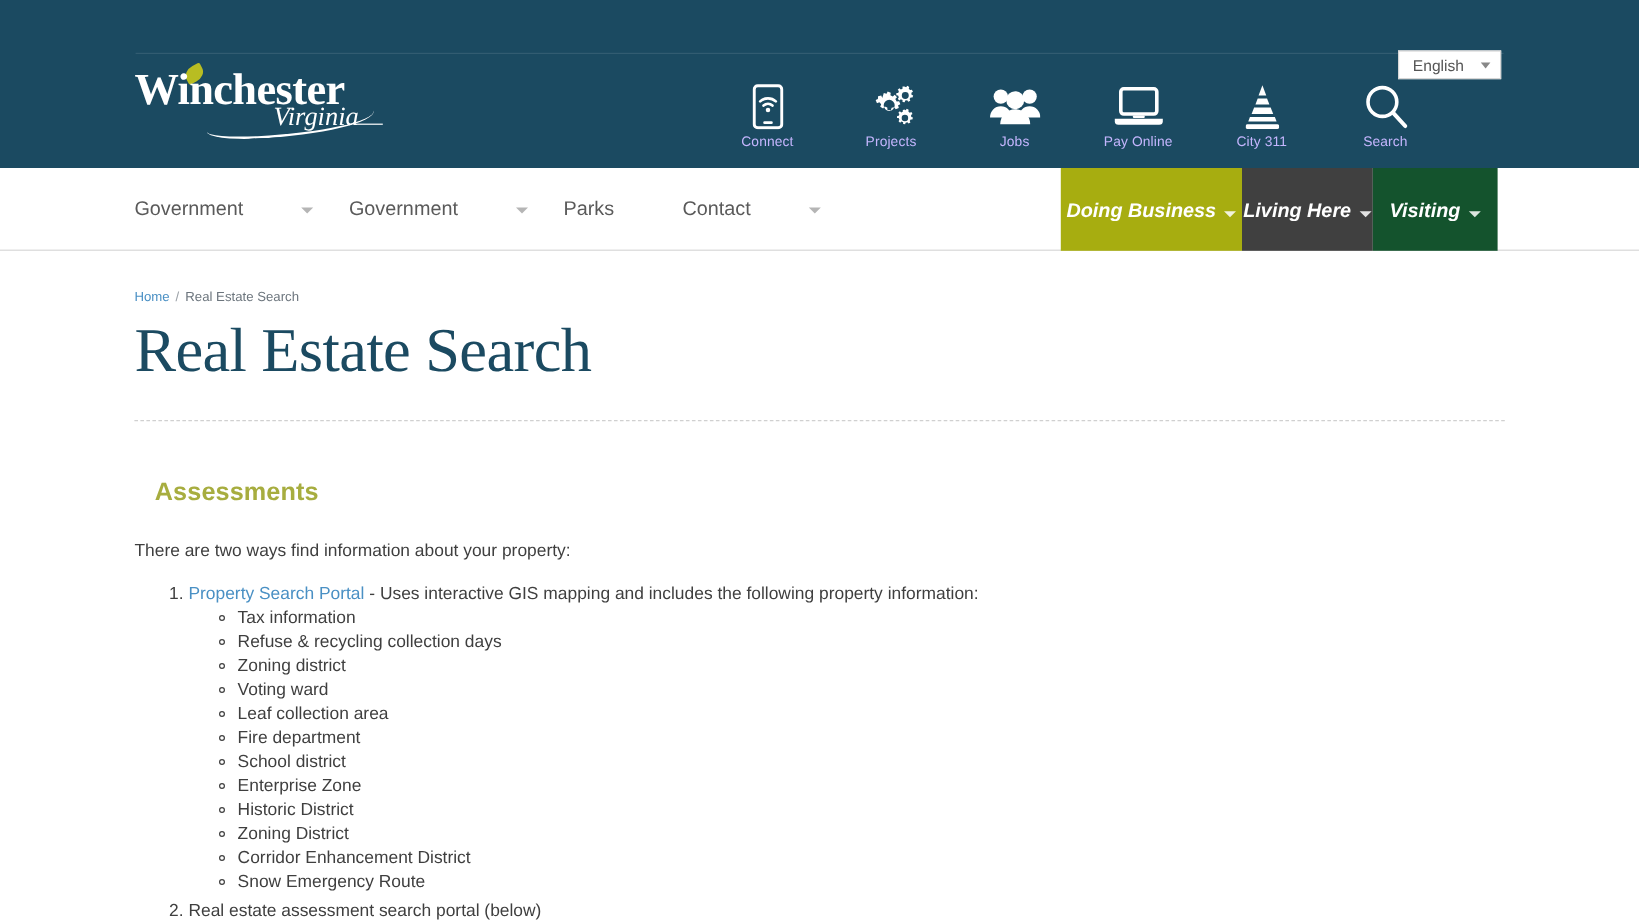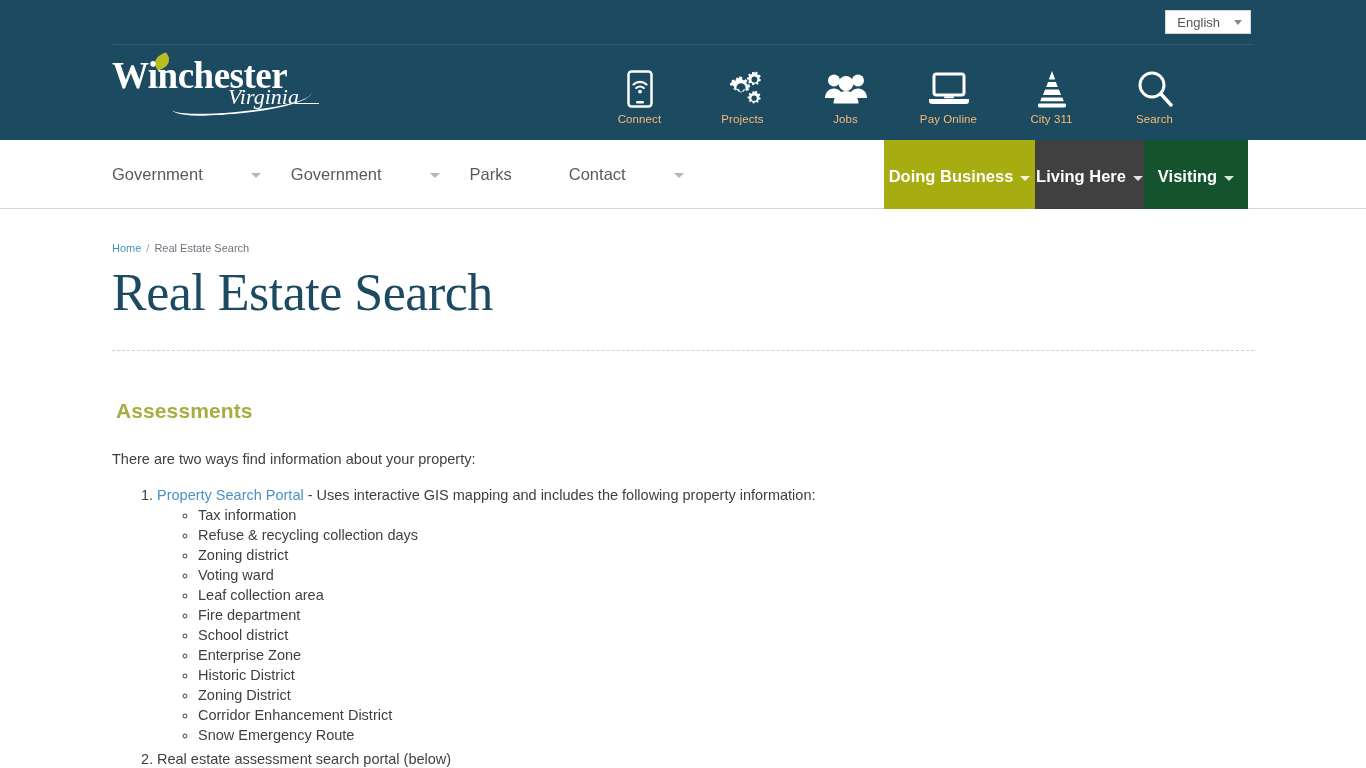--- a/index.html
+++ b/index.html
@@ -28,20 +28,21 @@
     display: flex;
     align-items: center;
     gap: 14px;
     background: #ffffff;
     border: 1px solid #d6d6d6;
     padding: 3px 8px 3px 11px;
     height: 24px;
     font-size: 13px;
     color: #555;
     cursor: pointer;
+    margin-top: 32px;
   }
   .lang-caret {
     width: 0; height: 0;
     border-left: 4.5px solid transparent;
     border-right: 4.5px solid transparent;
     border-top: 5px solid #888;
   }
   .hdr-divider {
     position: absolute;
     left: 113px; right: 113px;
@@ -104,21 +105,21 @@
     position: absolute;
     left: 588px;
     top: 68px;
     display: flex;
     align-items: flex-start;
     gap: 0px;
   }
   .icon-item {
     width: 103px;
     text-align: center;
-    color: #fdba74;
+    color: #c4b5fd;
     text-decoration: none;
     cursor: pointer;
   }
   .icon-item .glyph {
     height: 42px;
     display: flex;
     align-items: center;
     justify-content: center;
   }
   .icon-item .lbl {
@@ -166,20 +167,21 @@
   .nav-gap-b { width: 30px; }
   .nav-gap-c { width: 57px; }
 
   .nav-right {
     position: absolute;
     left: 884px;
     top: 0;
     width: 364px;
     height: 88px;
     display: flex;
+    font-style: italic;
   }
   .nav-block {
     display: flex;
     align-items: center;
     justify-content: center;
     gap: 7px;
     color: #ffffff;
     font-size: 16.5px;
     font-weight: bold;
     cursor: pointer;
@@ -226,21 +228,21 @@
     line-height: 1.12;
   }
   .title-rule {
     margin-top: 28px;
     border: 0;
     border-top: 1px dashed #d0d0d0;
     height: 0;
   }
 
   .sec-heading {
-    margin: 48px 0 0 4px;
+    margin: 48px 0 0 17px;
     font-family: "Liberation Sans", sans-serif;
     font-size: 21px;
     font-weight: bold;
     color: #a7ad3f;
     letter-spacing: 0.1px;
   }
   .lead {
     margin: 26px 0 0 0;
     font-size: 14.5px;
     color: #3f3f3f;

